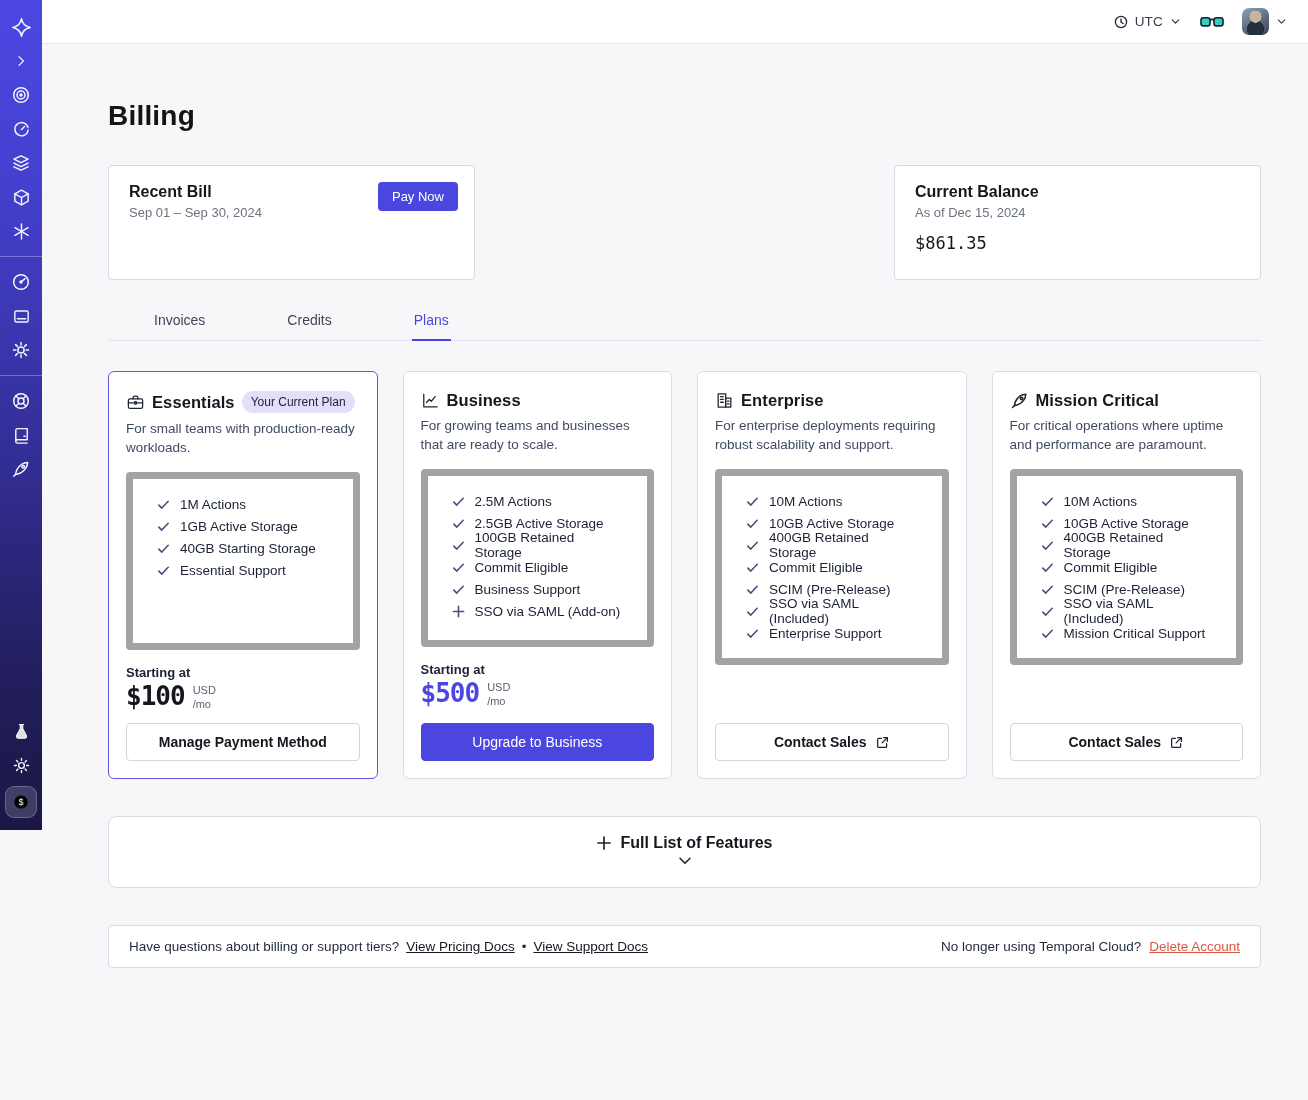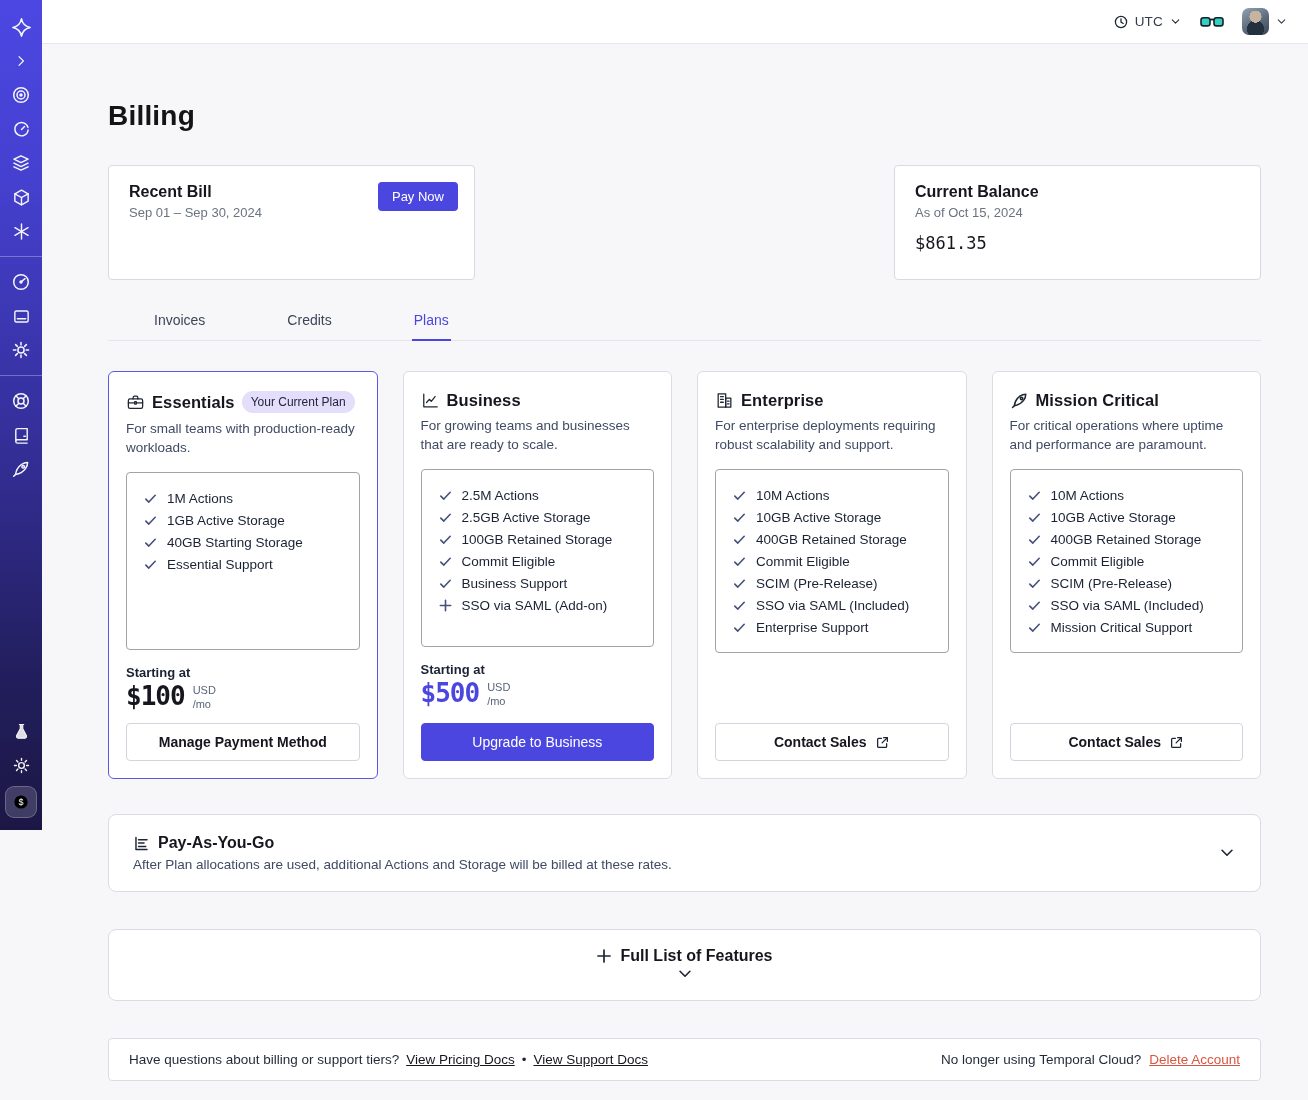--- a/index.html
+++ b/index.html
@@ -50,21 +50,21 @@
 
   
   .plans { display:grid; grid-template-columns:repeat(4,1fr); gap:25px; margin-top:30px; }
   .plan-card { display:flex; flex-direction:column; background:#fff; border:1px solid #DBDBE6; border-radius:6px; height:408px; padding:19px 17px 17px; }
   .plan-card.current { border-color:#5E57E6; }
   .plan-head { display:flex; align-items:center; gap:7px; }
   .plan-head svg { stroke:#1F2633; fill:none; stroke-width:1.6; stroke-linecap:round; stroke-linejoin:round; flex:none; }
   .plan-title { font-size:16.5px; font-weight:700; color:#16161F; letter-spacing:.1px; }
   .badge { background:#E4DEFA; color:#23263F; font-size:12px; font-weight:500; padding:4px 9px; border-radius:13px; white-space:nowrap; }
   .plan-desc { font-size:13.5px; line-height:1.42; color:#3F4A63; margin-top:6px; min-height:39px; }
-  .features { border:1px solid #a3a3a3; border-radius:4px; margin-top:14px; padding:14px 16px; min-height:178px; }
+  .features { border:7px solid #a3a3a3; border-radius:4px; margin-top:14px; padding:14px 23px; min-height:178px; }
   .feat { display:flex; align-items:center; gap:9px; height:22px; }
   .feat svg { stroke:#46507A; fill:none; stroke-width:1.7; stroke-linecap:round; stroke-linejoin:round; flex:none; }
   .feat-label { font-size:13.5px; color:#1A2234; }
   .price { margin-top:15px; }
   .starting { font-size:13px; font-weight:700; color:#1A2234; }
   .amount-row { display:flex; align-items:flex-start; gap:8px; margin-top:1px; }
   .amount { font-family:"DejaVu Sans Mono", monospace; font-size:26px; font-weight:600; color:#16161F; letter-spacing:-1px; }
   .amount.indigo { color:#4B46E0; }
   .unit { display:flex; flex-direction:column; font-size:11px; color:#5A6478; line-height:1.25; padding-top:3px; }
   .plan-btn { margin-top:auto; height:38px; border-radius:4px; font-size:14px; font-family:inherit; cursor:pointer;
@@ -232,21 +232,21 @@
     <h1 class="page-title">Billing</h1>
 
     <div class="summary">
       <section class="sum-card">
         <h2 class="sum-title">Recent Bill</h2>
         <div class="sum-sub">Sep 01 – Sep 30, 2024</div>
         <button class="paynow">Pay Now</button>
       </section>
       <section class="sum-card">
         <h2 class="sum-title">Current Balance</h2>
-        <div class="sum-sub">As of Oct 15, 2024</div>
+        <div class="sum-sub">As of Dec 15, 2024</div>
         <div class="sum-amount">$861.35</div>
       </section>
     </div>
 
     <div class="tabs">
       <div class="tab">Invoices</div>
       <div class="tab">Credits</div>
       <div class="tab active">Plans</div>
     </div>
 
@@ -488,34 +488,20 @@
           <span>Contact Sales</span>
           <svg width="15" height="15" viewBox="0 0 20 20">
               <path d="M8.5 4.5 H4.8 A1.3 1.3 0 0 0 3.5 5.8 V15.2 A1.3 1.3 0 0 0 4.8 16.5 H14.2 A1.3 1.3 0 0 0 15.5 15.2 V11.5"></path>
               <path d="M11.5 3.5 H16.5 V8.5"></path>
               <path d="M16.3 3.7 L9.5 10.5"></path>
             </svg>
         </button>
       </section>
     </div>
 
-    <section class="acc acc-payg">
-      <div class="acc-body">
-        <div class="acc-title-row">
-          <svg width="17" height="17" viewBox="0 0 20 20">
-              <path d="M3.5 3 V17 M6.5 5.5 H16.5 M6.5 9.5 H13 M6.5 13.5 H15 M3.5 17 H16.5"></path>
-            </svg>
-          <span class="acc-title">Pay-As-You-Go</span>
-        </div>
-        <div class="acc-desc">After Plan allocations are used, additional Actions and Storage will be billed at these rates.</div>
-      </div>
-      <svg class="acc-chev" width="18" height="18" viewBox="0 0 20 20">
-          <path d="M4.5 7 L10 12.5 L15.5 7"></path>
-        </svg>
-    </section>
 
     <section class="acc acc-feat">
       <div class="acc-body">
         <div class="acc-title-row">
           <svg width="16" height="16" viewBox="0 0 16 16" style="stroke:#1F2633;fill:none;stroke-width:1.7;stroke-linecap:round;">
               <path d="M8 2 V14 M2 8 H14"></path>
             </svg>
           <span class="acc-title">Full List of Features</span>
         </div>
       </div>

